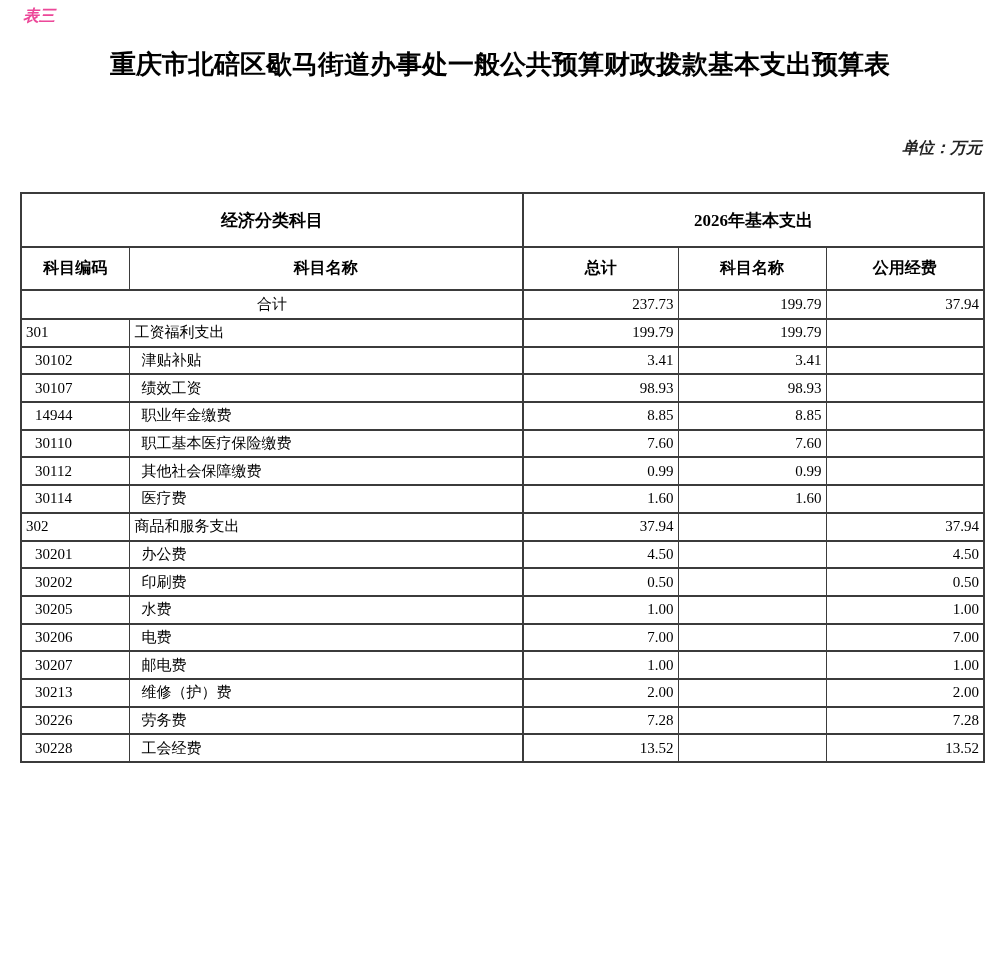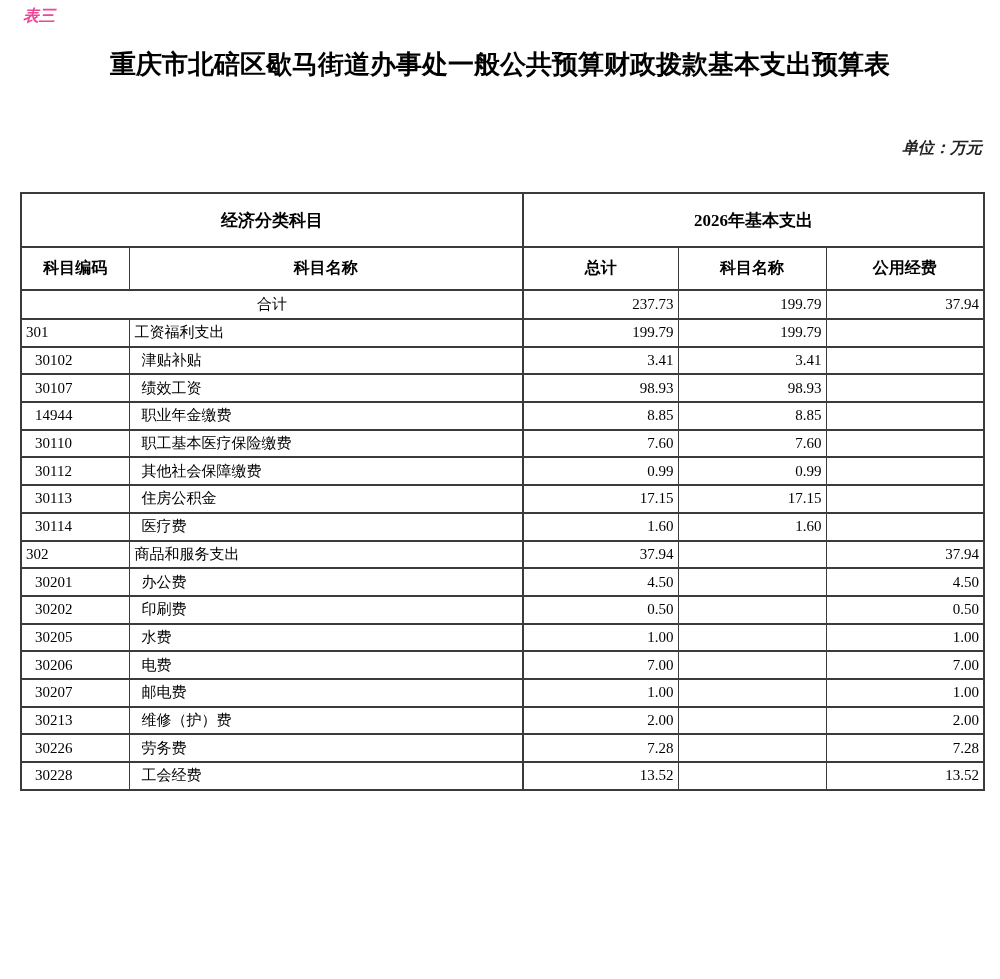--- a/index.html
+++ b/index.html
@@ -159,27 +159,20 @@
       <td class="num"></td>
     </tr>
     <tr class="data-row sub">
       <td class="code">30112</td>
       <td class="name">其他社会保障缴费</td>
       <td class="num sep-left">0.99</td>
       <td class="num">0.99</td>
       <td class="num"></td>
     </tr>
     <tr class="data-row sub">
-      <td class="code">30113</td>
-      <td class="name">住房公积金</td>
-      <td class="num sep-left">17.15</td>
-      <td class="num">17.15</td>
-      <td class="num"></td>
-    </tr>
-    <tr class="data-row sub">
       <td class="code">30114</td>
       <td class="name">医疗费</td>
       <td class="num sep-left">1.60</td>
       <td class="num">1.60</td>
       <td class="num"></td>
     </tr>
     <tr class="data-row">
       <td class="code">302</td>
       <td class="name">商品和服务支出</td>
       <td class="num sep-left">37.94</td>

